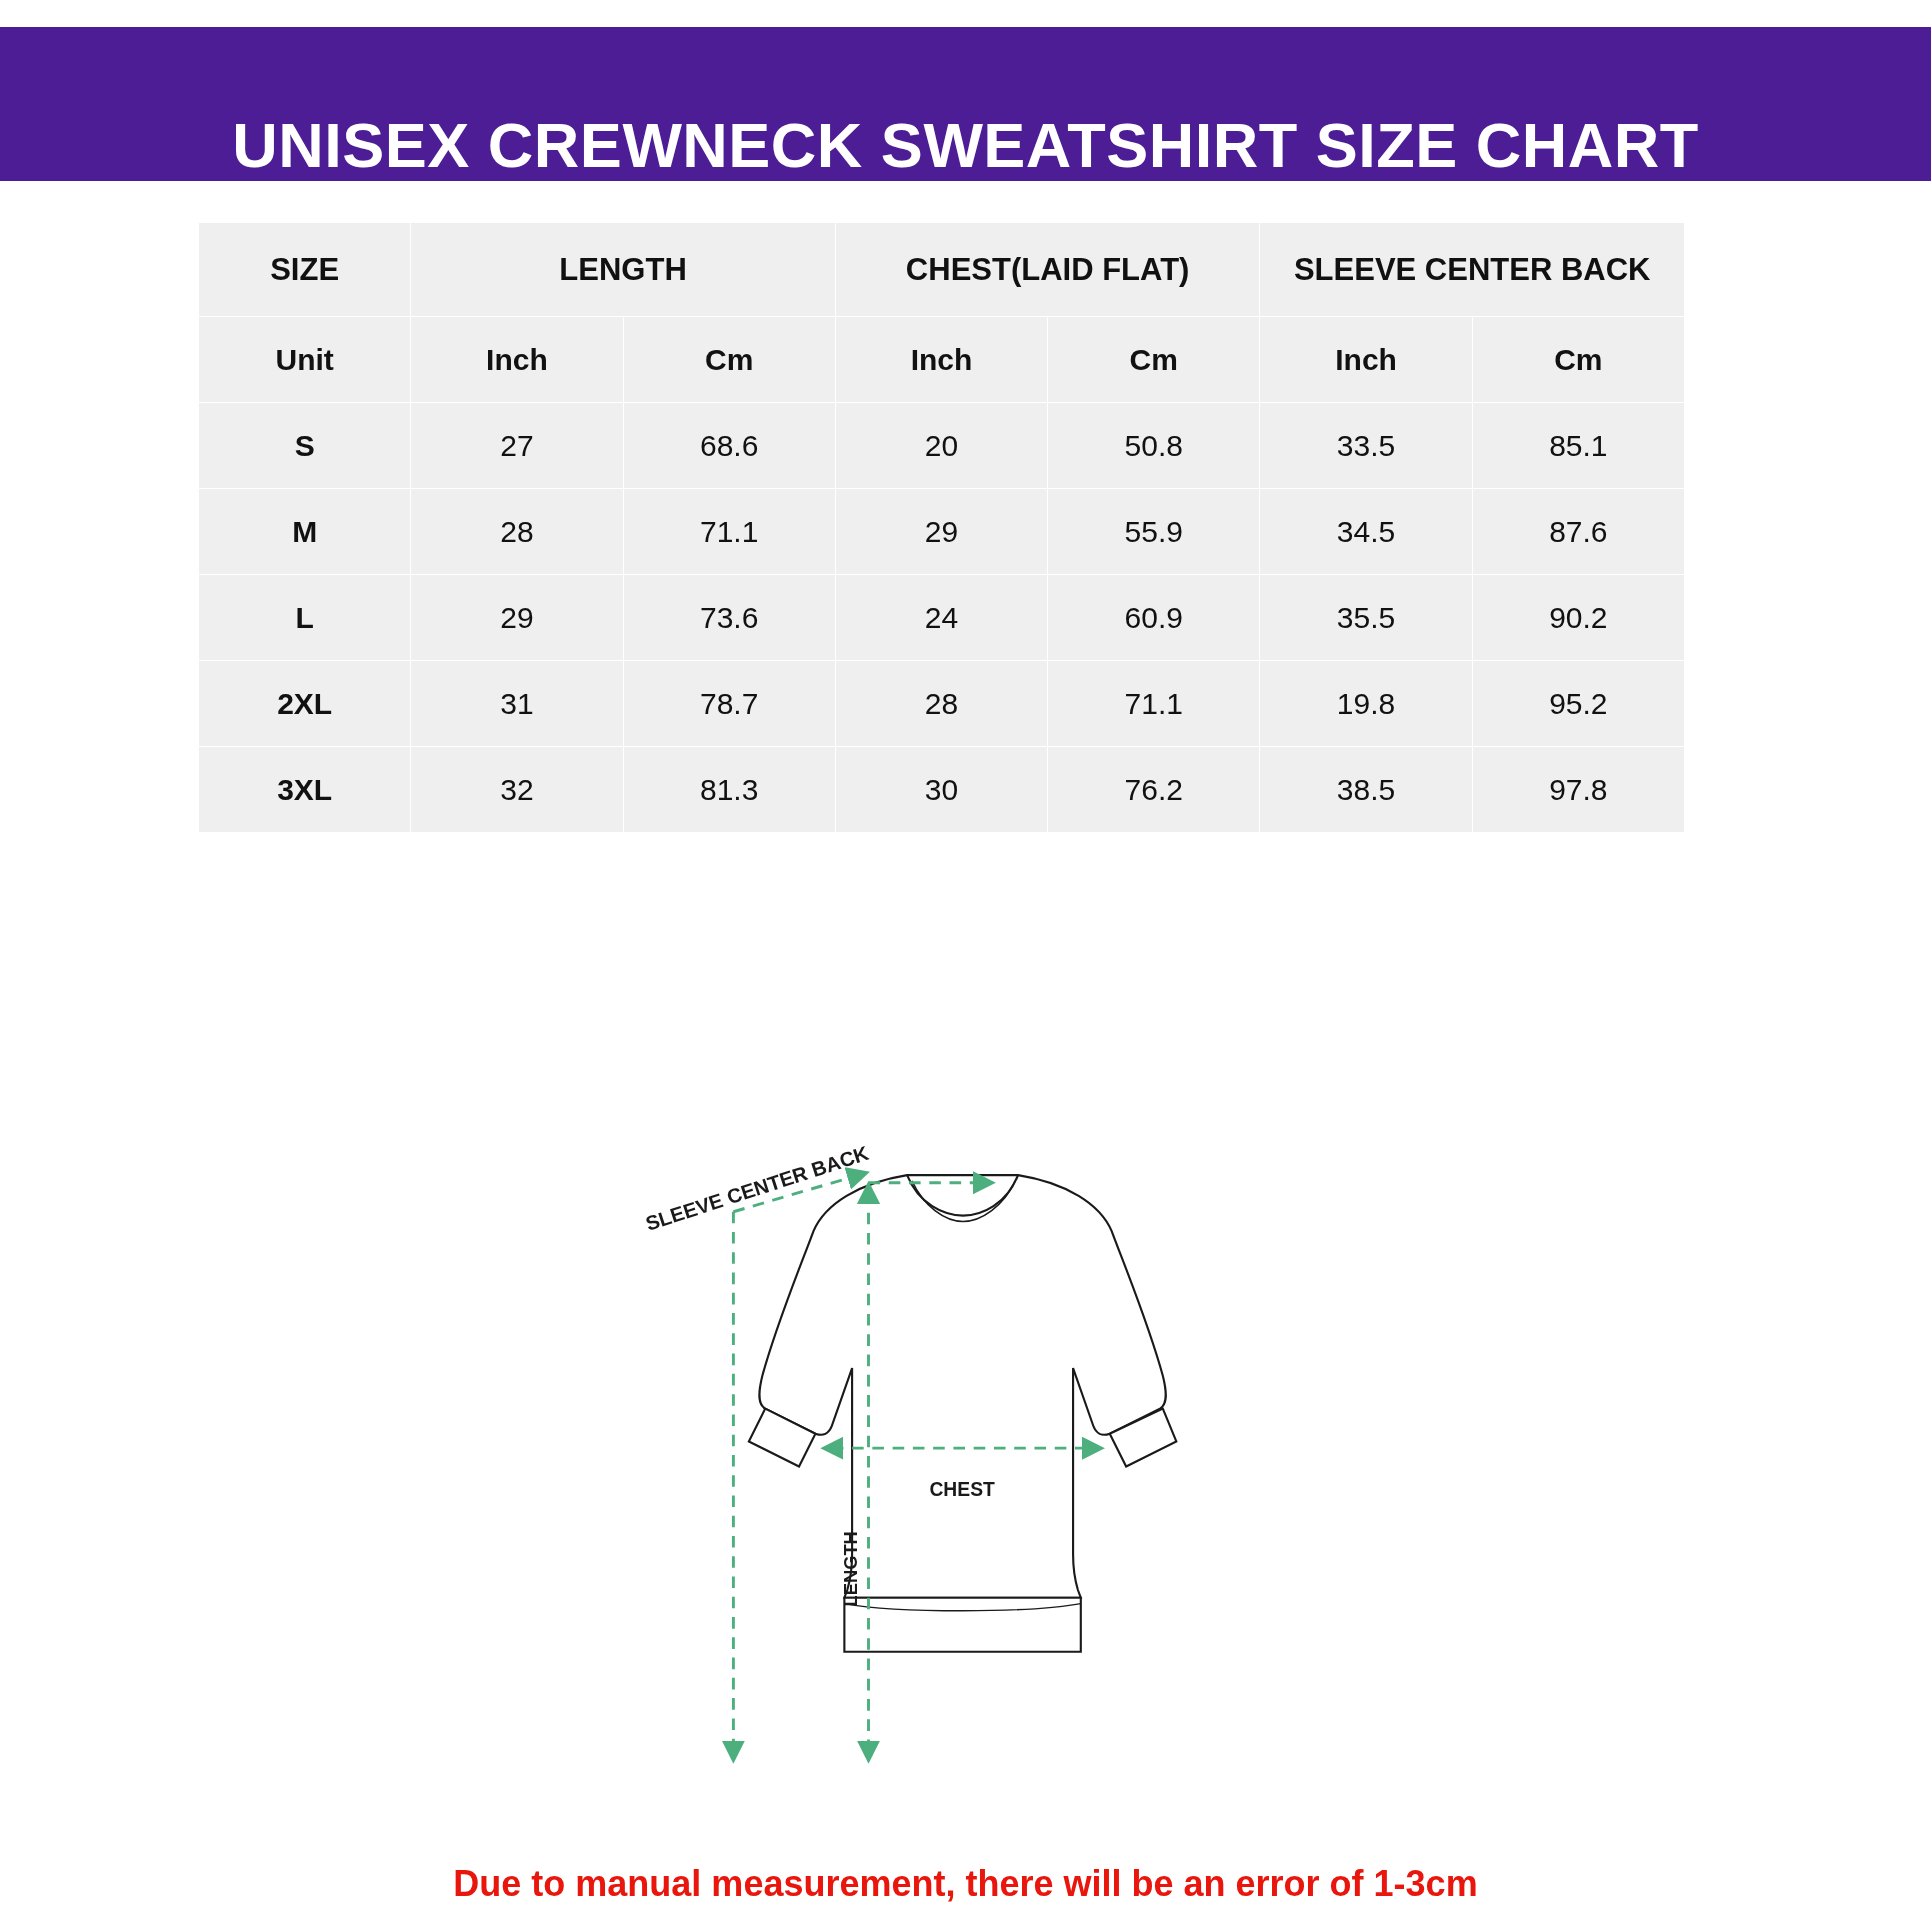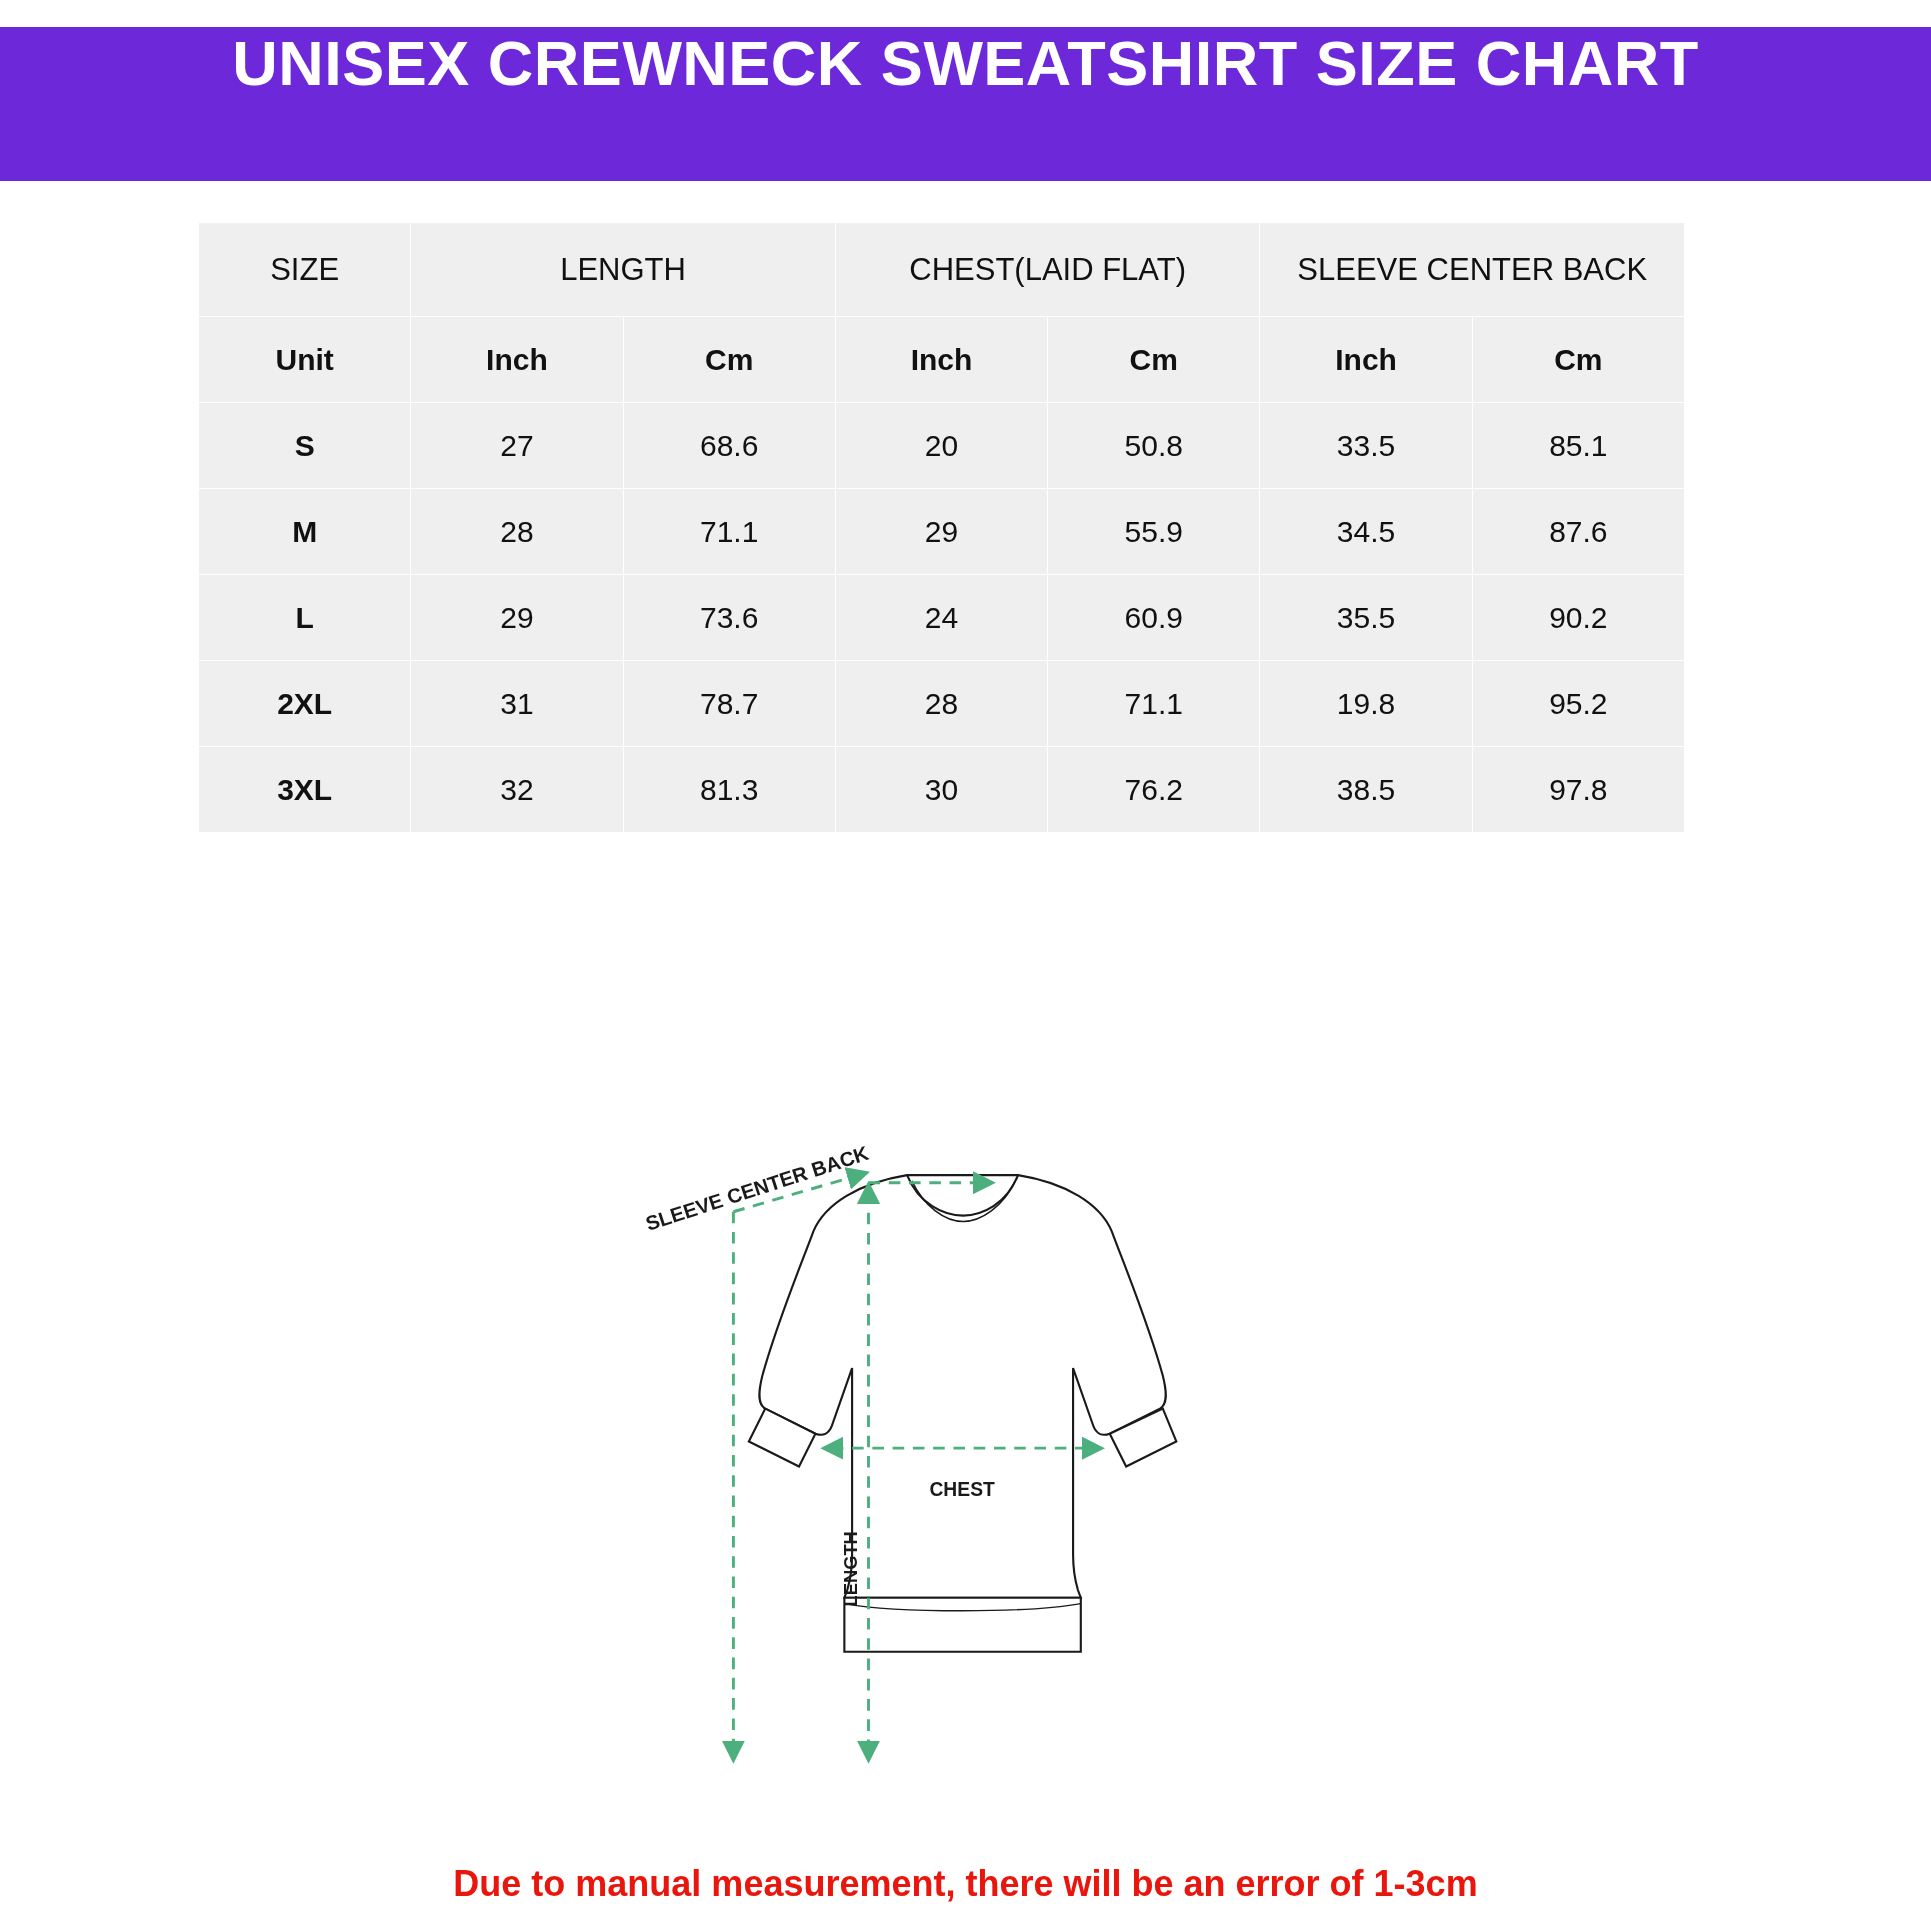--- a/index.html
+++ b/index.html
@@ -20,23 +20,23 @@
     position: relative;
     background: #ffffff;
   }
   
   .banner {
     position: absolute;
     left: 0;
     top: 27px;
     width: 1931px;
     height: 154px;
-    background: #6d28d9;
+    background: #4c1d95;
     display: flex;
-    align-items: flex-start;
+    align-items: flex-end;
     justify-content: center;
   }
   .banner-title {
     color: #ffffff;
     font-size: 63px;
     font-weight: bold;
     letter-spacing: 0.5px;
     white-space: nowrap;
     text-align: center;
   }
@@ -56,21 +56,21 @@
     border: 1.9px solid #ffffff;
     background: #efefef;
     text-align: center;
     vertical-align: middle;
     font-size: 30px;
     color: #111111;
     height: 85px;
     padding: 0;
   }
   table.size-chart th {
-    font-weight: normal;
+    font-weight: bold;
     font-size: 30px;
   }
   table.size-chart .grp-head {
     height: 93px;
     font-size: 31px;
   }
   table.size-chart td.sizecol {
     font-weight: bold;
   }
   table.size-chart tr.unit-row td {

